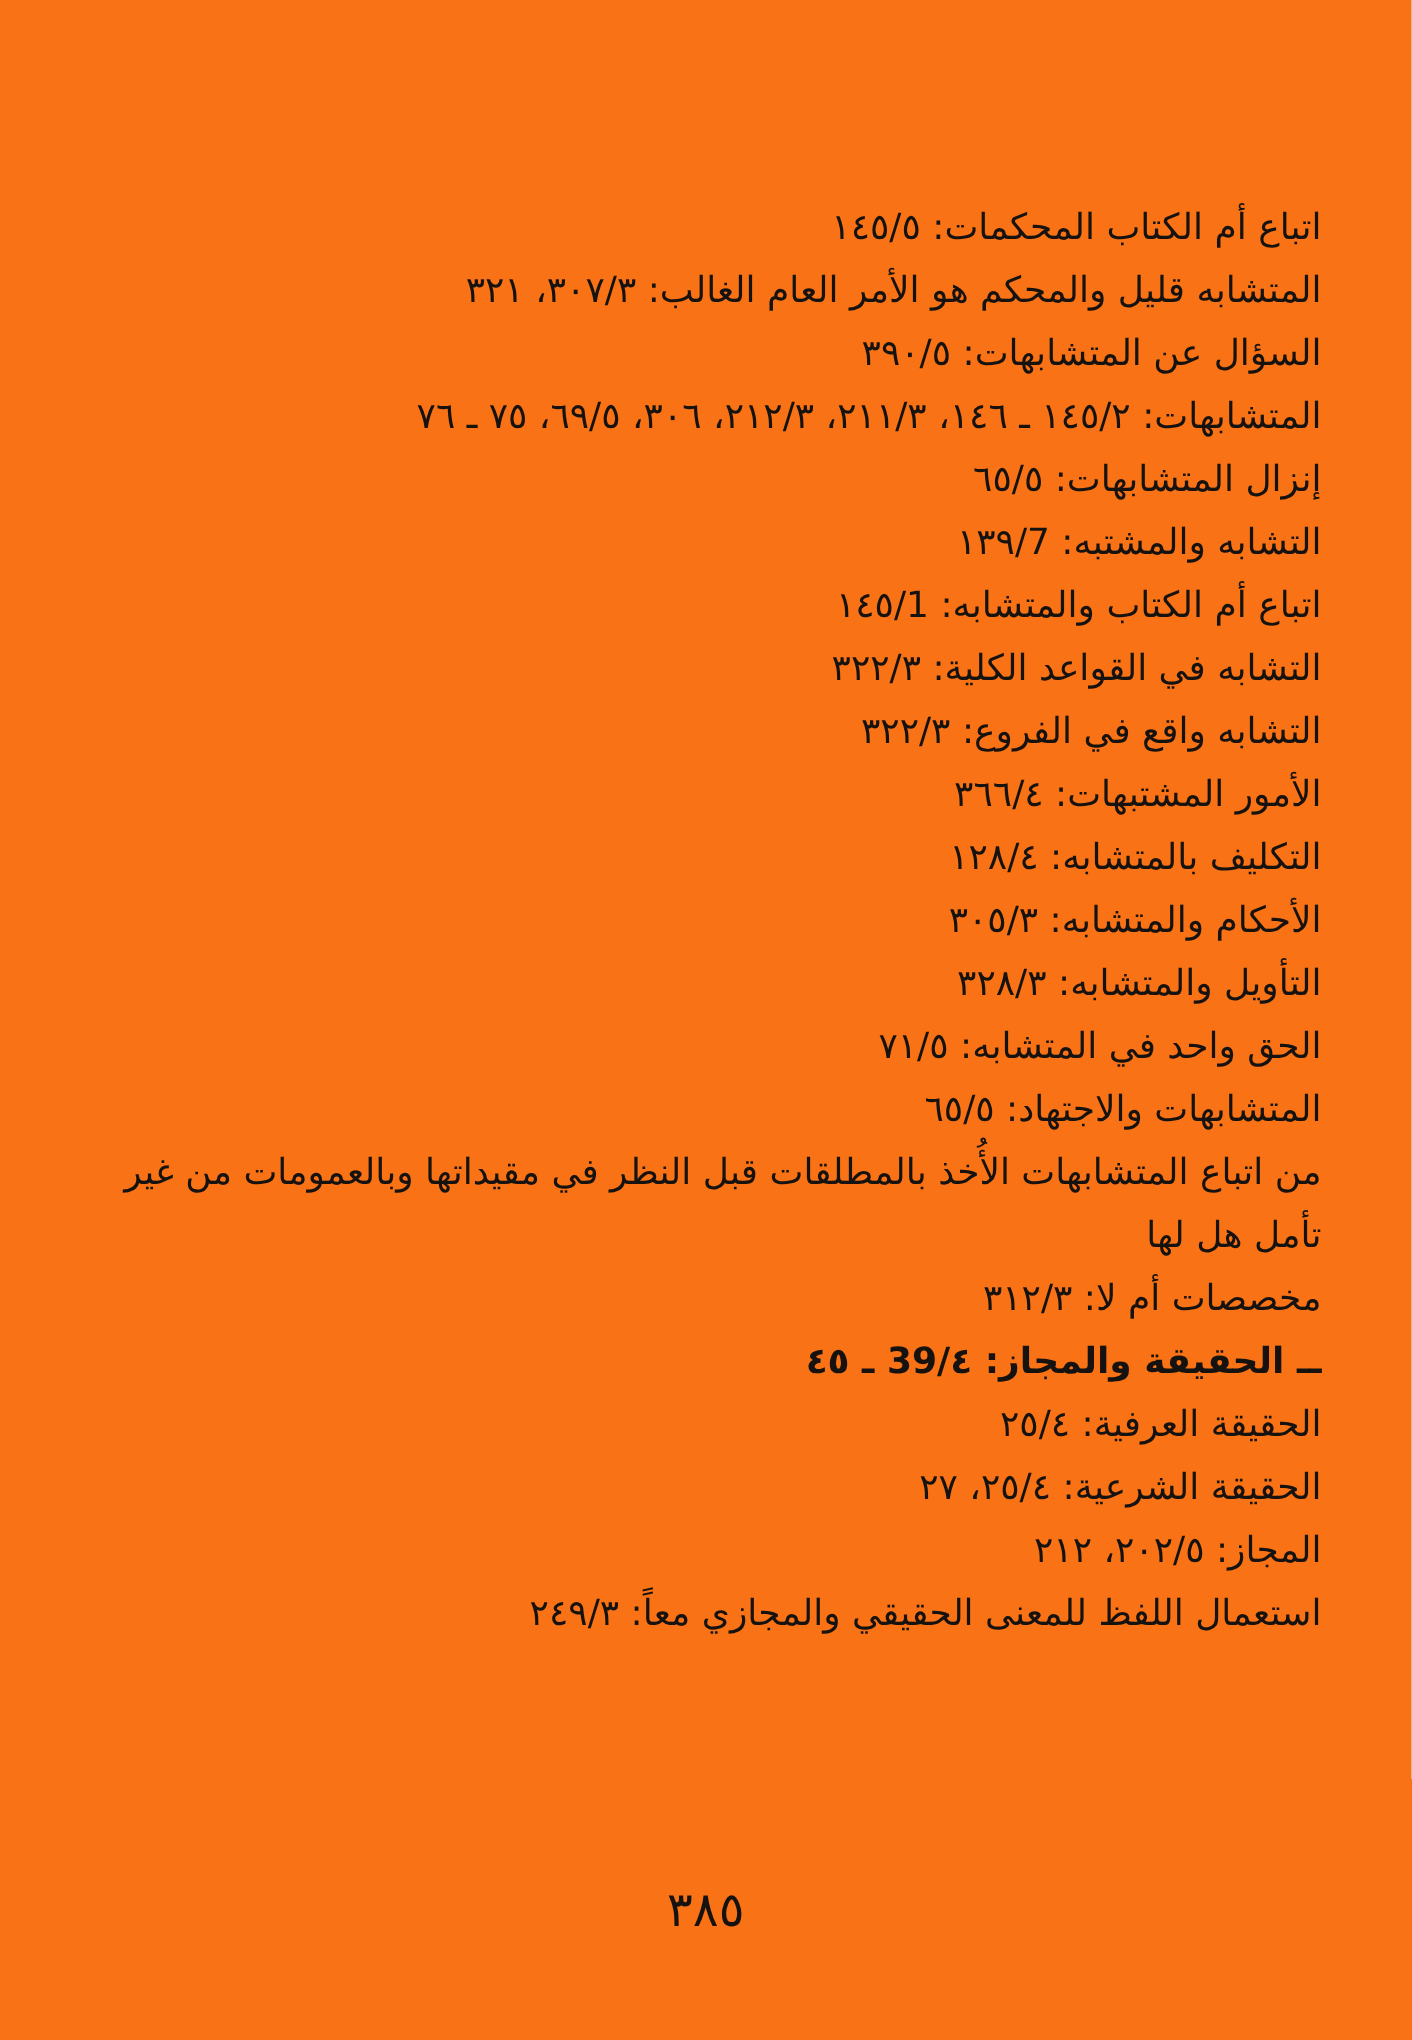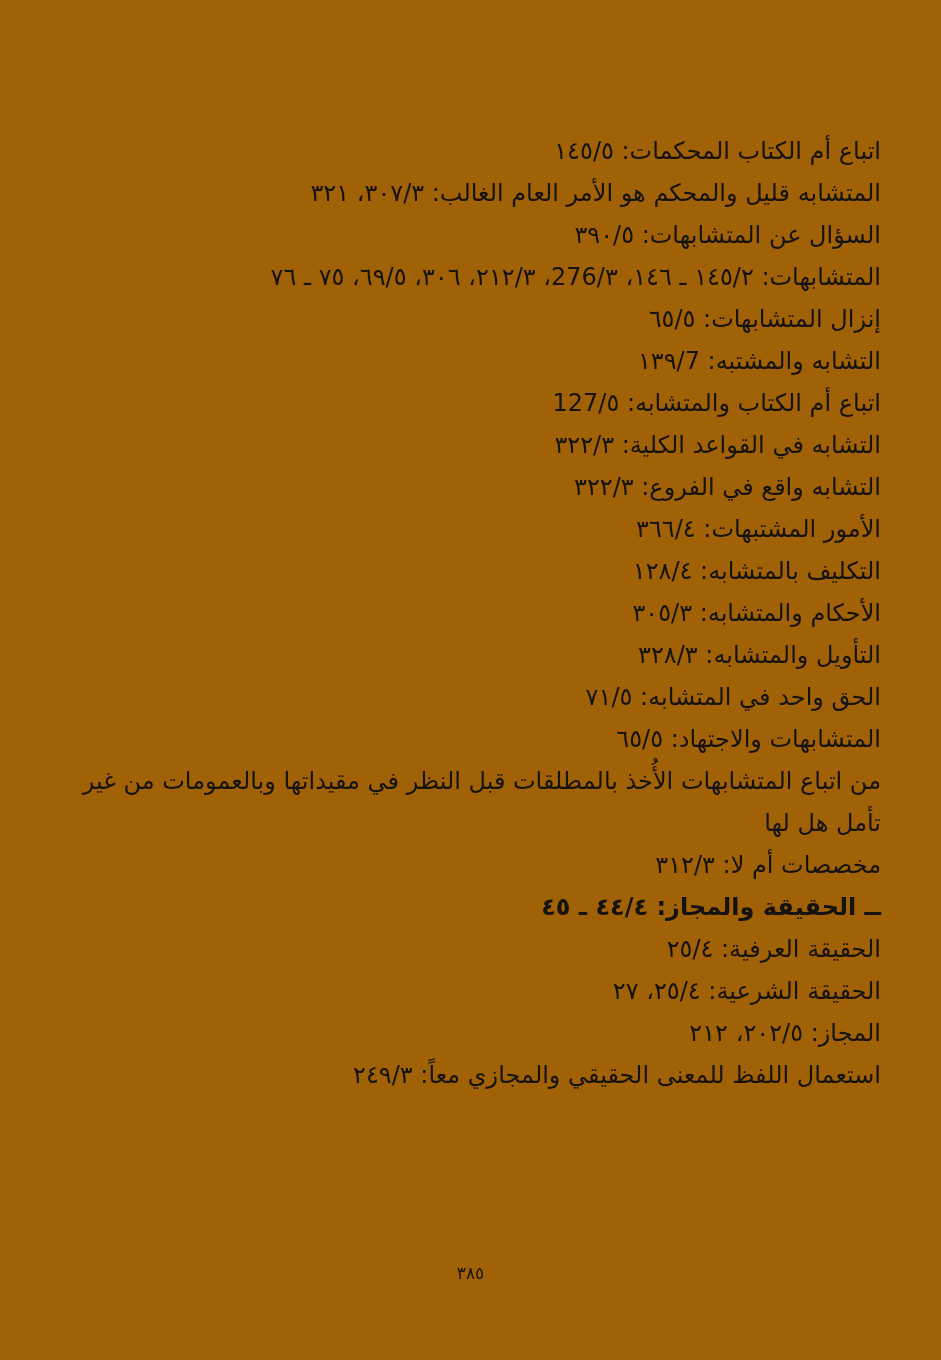--- a/index.html
+++ b/index.html
@@ -5,21 +5,21 @@
   html, body {
     margin: 0;
     padding: 0;
     background: #e8e8e4;
   }
   .page {
     position: relative;
     width: 941px;
     height: 1360px;
     margin: 0 auto;
-    background: #a16207;
+    background: #f97316;
     color: #151210;
     font-family: "DejaVu Sans", sans-serif;
     direction: rtl;
     overflow: hidden;
   }
   .index-list {
     position: absolute;
     top: 130px;
     right: 60px;
     left: 40px;
@@ -34,49 +34,49 @@
   }
   .entry.heading {
     font-weight: bold;
   }
   .page-number {
     position: absolute;
     top: 1252px;
     left: 0;
     right: 0;
     text-align: center;
-    font-size: 17px;
+    font-size: 32px;
     line-height: 42px;
     direction: rtl;
   }
 </style>
 </head>
 <body>
 
 <div class="page">
 
   <div class="index-list">
     <div class="entry">اتباع أم الكتاب المحكمات: ١٤٥/٥</div>
     <div class="entry">المتشابه قليل والمحكم هو الأمر العام الغالب: ٣٠٧/٣، ٣٢١</div>
     <div class="entry">السؤال عن المتشابهات: ٣٩٠/٥</div>
-    <div class="entry">المتشابهات: ١٤٥/٢ ـ ١٤٦، 276/٣، ٢١٢/٣، ٣٠٦، ٦٩/٥، ٧٥ ـ ٧٦</div>
+    <div class="entry">المتشابهات: ١٤٥/٢ ـ ١٤٦، ٢١١/٣، ٢١٢/٣، ٣٠٦، ٦٩/٥، ٧٥ ـ ٧٦</div>
     <div class="entry">إنزال المتشابهات: ٦٥/٥</div>
     <div class="entry">التشابه والمشتبه: ١٣٩/7</div>
-    <div class="entry">اتباع أم الكتاب والمتشابه: 127/٥</div>
+    <div class="entry">اتباع أم الكتاب والمتشابه: ١٤٥/1</div>
     <div class="entry">التشابه في القواعد الكلية: ٣٢٢/٣</div>
     <div class="entry">التشابه واقع في الفروع: ٣٢٢/٣</div>
     <div class="entry">الأمور المشتبهات: ٣٦٦/٤</div>
     <div class="entry">التكليف بالمتشابه: ١٢٨/٤</div>
     <div class="entry">الأحكام والمتشابه: ٣٠٥/٣</div>
     <div class="entry">التأويل والمتشابه: ٣٢٨/٣</div>
     <div class="entry">الحق واحد في المتشابه: ٧١/٥</div>
     <div class="entry">المتشابهات والاجتهاد: ٦٥/٥</div>
     <div class="entry">من اتباع المتشابهات الأُخذ بالمطلقات قبل النظر في مقيداتها وبالعمومات من غير تأمل هل لها
 مخصصات أم لا: ٣١٢/٣</div>
-    <div class="entry heading">ــ الحقيقة والمجاز: ٤٤/٤ ـ ٤٥</div>
+    <div class="entry heading">ــ الحقيقة والمجاز: 39/٤ ـ ٤٥</div>
     <div class="entry">الحقيقة العرفية: ٢٥/٤</div>
     <div class="entry">الحقيقة الشرعية: ٢٥/٤، ٢٧</div>
     <div class="entry">المجاز: ٢٠٢/٥، ٢١٢</div>
     <div class="entry">استعمال اللفظ للمعنى الحقيقي والمجازي معاً: ٢٤٩/٣</div>
   </div>
 
   <div class="page-number">٣٨٥</div>
 
 </div>
 

